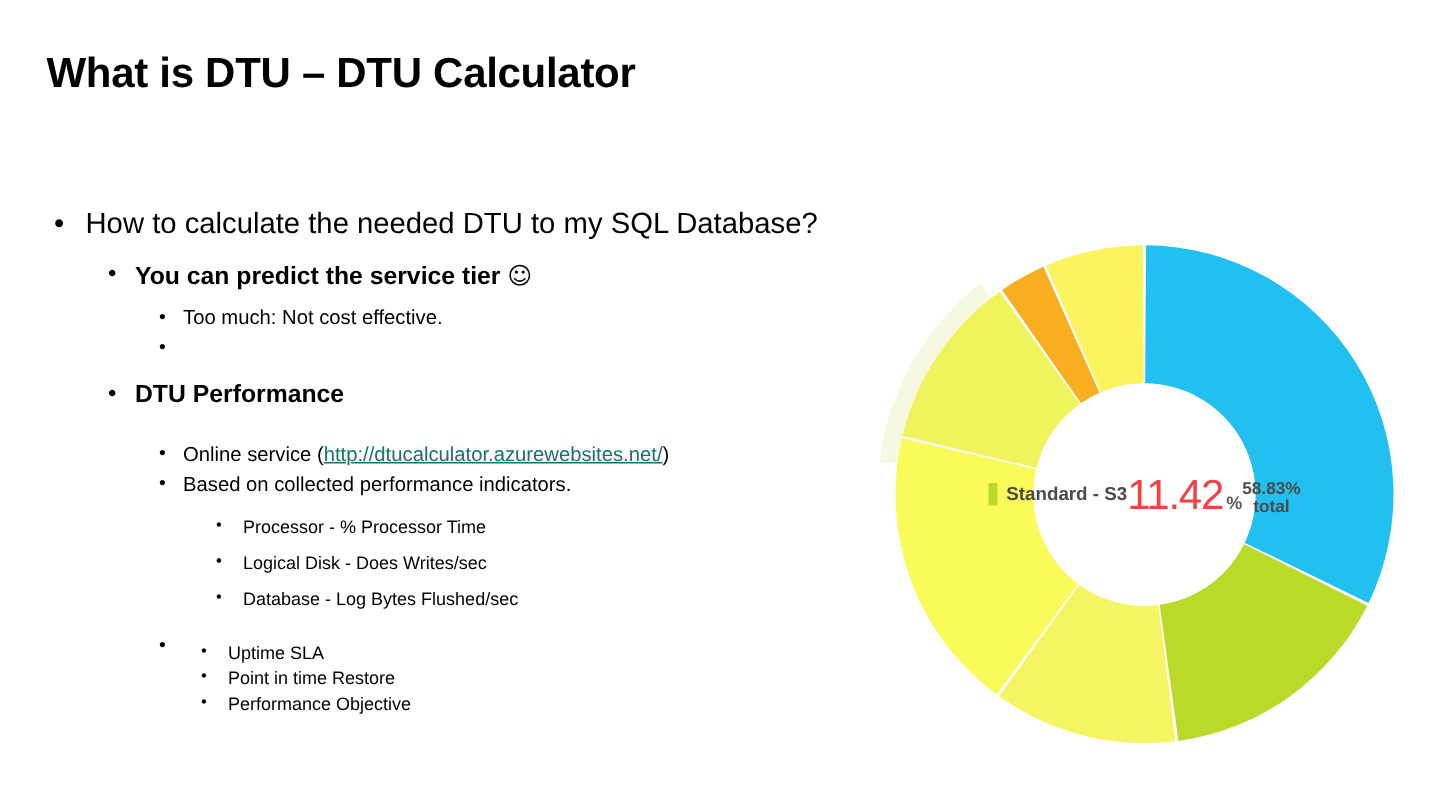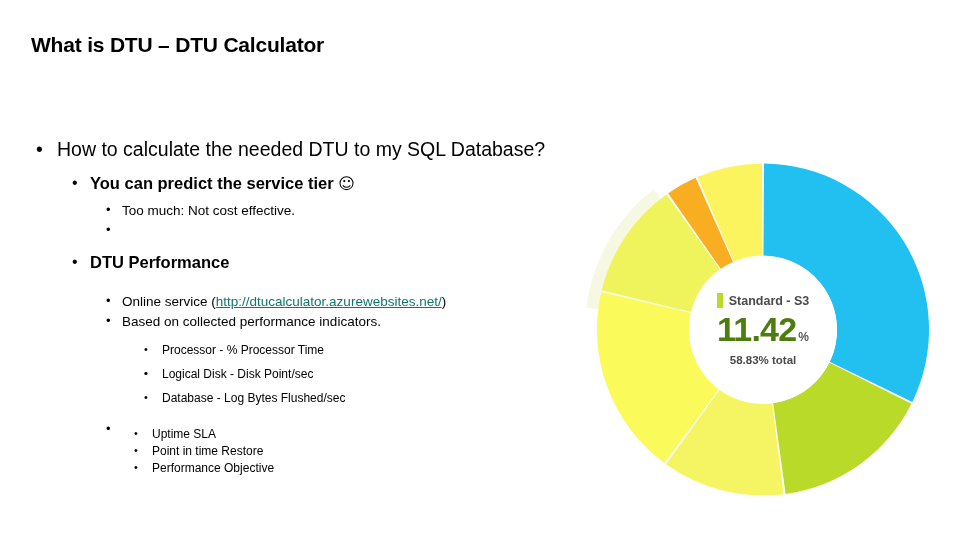--- a/index.html
+++ b/index.html
@@ -19,21 +19,21 @@
     inset: 0;
     width: 960px;
     height: 540px;
   }
 
   
   #title {
     position: absolute;
     left: 31px;
     top: 33px;
-    font-size: 21px;
+    font-size: 28px;
     font-weight: bold;
     color: #000000;
     letter-spacing: -0.2px;
     white-space: nowrap;
   }
 
   
   #body {
     position: absolute;
     left: 0px;
@@ -158,21 +158,21 @@
   #center-label {
     position: absolute;
     left: 50%;
     top: 50%;
     transform: translate(-50%, -50%);
     width: 148px;
     height: 148px;
     border-radius: 50%;
     background: #ffffff;
     display: flex;
-    flex-direction: column;
+    flex-direction: row;
     align-items: center;
     justify-content: center;
     text-align: center;
   }
   #legend-row {
     display: flex;
     align-items: center;
     justify-content: center;
     gap: 6px;
     margin-bottom: 1px;
@@ -189,23 +189,23 @@
     color: #4a4a4a;
     white-space: nowrap;
   }
   #value-row {
     display: flex;
     align-items: baseline;
     justify-content: center;
     margin-top: 1px;
   }
   #value-number {
-    font-size: 34px;
-    font-weight: bold;
-    color: #4d7c0f;
+    font-size: 28px;
+    font-weight: normal;
+    color: #ef4444;
     letter-spacing: -0.8px;
   }
   #value-unit {
     font-size: 12px;
     font-weight: bold;
     color: #59595c;
     margin-left: 2px;
   }
   #total-label {
     font-size: 11.5px;
@@ -269,21 +269,21 @@
 
     <div class="lvl4">
       <span class="bullet">•</span>
       <span>Processor - % Processor Time</span>
     </div>
     <div class="lvl4">
       <span class="bullet">•</span>
     </div>
     <div class="lvl4">
       <span class="bullet">•</span>
-      <span>Logical Disk - Disk Point/sec</span>
+      <span>Logical Disk - Does Writes/sec</span>
     </div>
     <div class="lvl4">
       <span class="bullet">•</span>
       <span>Database - Log Bytes Flushed/sec</span>
     </div>
 
     <div class="gap-sm"></div>
 
     <div class="lvl3">
       <span class="bullet">•</span>

